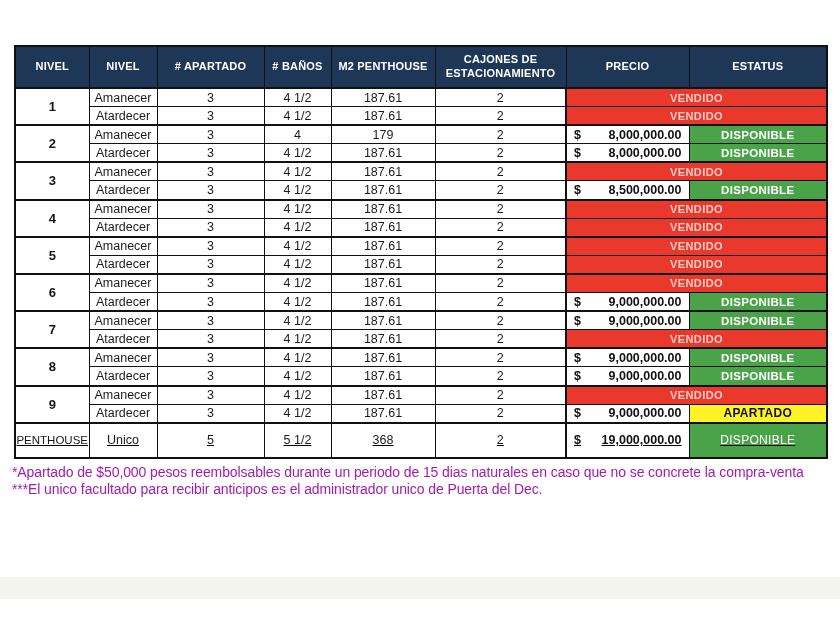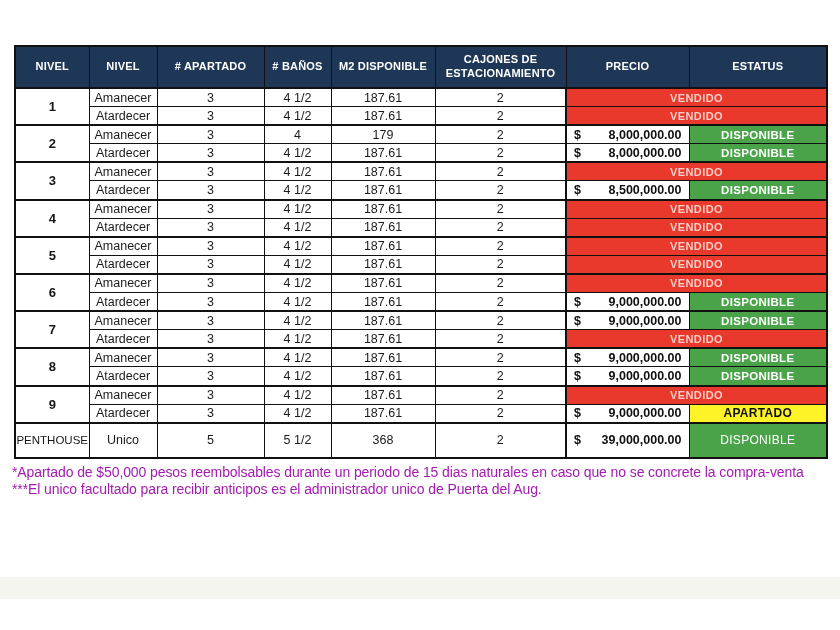--- a/index.html
+++ b/index.html
@@ -32,21 +32,21 @@
     color: var(--header-text, #fff);
     font-size: 11px;
     font-weight: bold;
     height: 40px;
     white-space: normal;
     line-height: 1.25;
     border-bottom: 2px solid var(--grid, #111);
     letter-spacing: 0.2px;
   }
   tr.unit { height: 18.6px; }
-  tr.tall { height: 35px; }
+  tr.tall { height: 35px; text-decoration: underline; }
   tr.group-top td { border-top: 2px solid var(--grid, #111); }
 
   td.nivel { font-weight: bold; font-size: 13px; color: #161616; }
   td.nivel.ph { font-weight: normal; font-size: 11.5px; }
   td.cell { font-size: 12.5px; color: #1b1b1b; }
 
   td.price {
     font-weight: bold;
     font-size: 12.5px;
     color: #101010;
@@ -111,21 +111,21 @@
         <col style="width:131px">
         <col style="width:123px">
         <col style="width:138px">
     </colgroup>
     <thead>
       <tr>
           <th>NIVEL</th>
           <th>NIVEL</th>
           <th># APARTADO</th>
           <th># BAÑOS</th>
-          <th>M2 DISPONIBLE</th>
+          <th>M2 PENTHOUSE</th>
           <th>CAJONES DE ESTACIONAMIENTO</th>
           <th>PRECIO</th>
           <th>ESTATUS</th>
         </tr>
     </thead>
     <tbody>
         <tr class="group-top unit">
           <td class="nivel" rowspan="2">1</td>
           <td class="cell">Amanecer</td>
           <td class="cell">3</td>
@@ -329,27 +329,27 @@
         <tr class="group-top tall">
           <td class="nivel ph" rowspan="1">PENTHOUSE</td>
           <td class="cell">Unico</td>
           <td class="cell">5</td>
           <td class="cell">5 1/2</td>
           <td class="cell">368</td>
           <td class="cell">2</td>
           <td class="price">
             <div class="price-inner">
               <span>$</span>
-              <span>39,000,000.00</span>
+              <span>19,000,000.00</span>
             </div>
           </td>
           <td class="disponible">DISPONIBLE</td>
         </tr>
       </tbody>
   </table>
 </div>
 
 <div class="footnotes">
   <div>*Apartado de $50,000 pesos reembolsables durante un periodo de 15 dias naturales en caso que no se concrete la compra-venta</div>
-  <div>***El unico facultado para recibir anticipos es el administrador unico de Puerta del Aug.</div>
+  <div>***El unico facultado para recibir anticipos es el administrador unico de Puerta del Dec.</div>
 </div>
 
 <div class="band"></div>
 
 </body></html>

